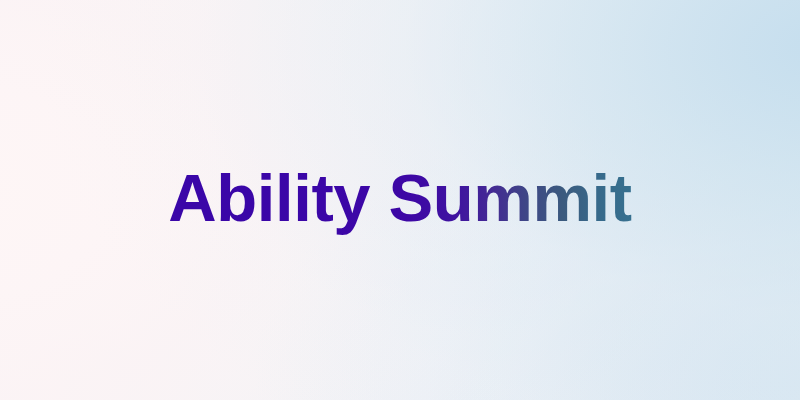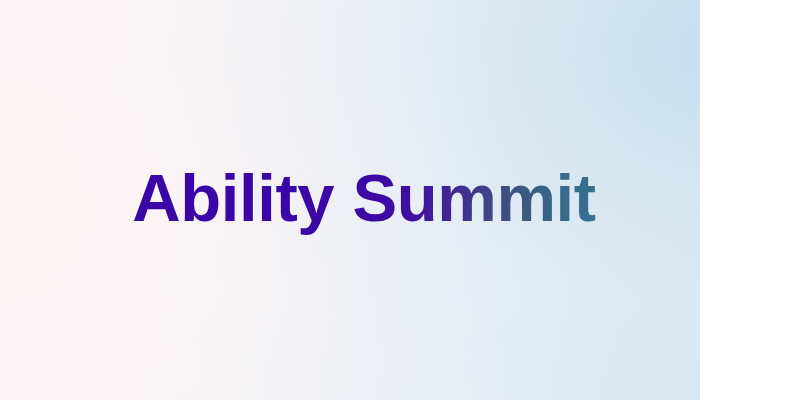--- a/index.html
+++ b/index.html
@@ -11,21 +11,21 @@
   body {
     width: 800px;
     height: 400px;
     overflow: hidden;
     font-family: "Liberation Sans", sans-serif;
   }
 
   
   #title-card {
     position: relative;
-    width: 672px;
+    width: 800px;
     height: 400px;
     overflow: hidden;
     display: flex;
     align-items: center;
     justify-content: center;
     
     background-color: #f2f3f7;
     background-image:
       
       radial-gradient(120% 150% at 103% 12%,
@@ -49,21 +49,20 @@
       
       linear-gradient(104deg,
         #fdf6f6 0%,
         #fcf5f5 14%,
         #f8f4f5 28%,
         #f3f3f6 44%,
         #eef1f6 58%,
         #e6ecf3 72%,
         #dde7f0 86%,
         #d3e3ed 100%);
-    padding-left: 28px;
   }
 
   
   #headline {
     margin: 0;
     padding: 0 0 6px 0;
     font-family: "Liberation Sans", sans-serif;
     font-size: 67px;
     font-weight: bold;
     line-height: 1;

